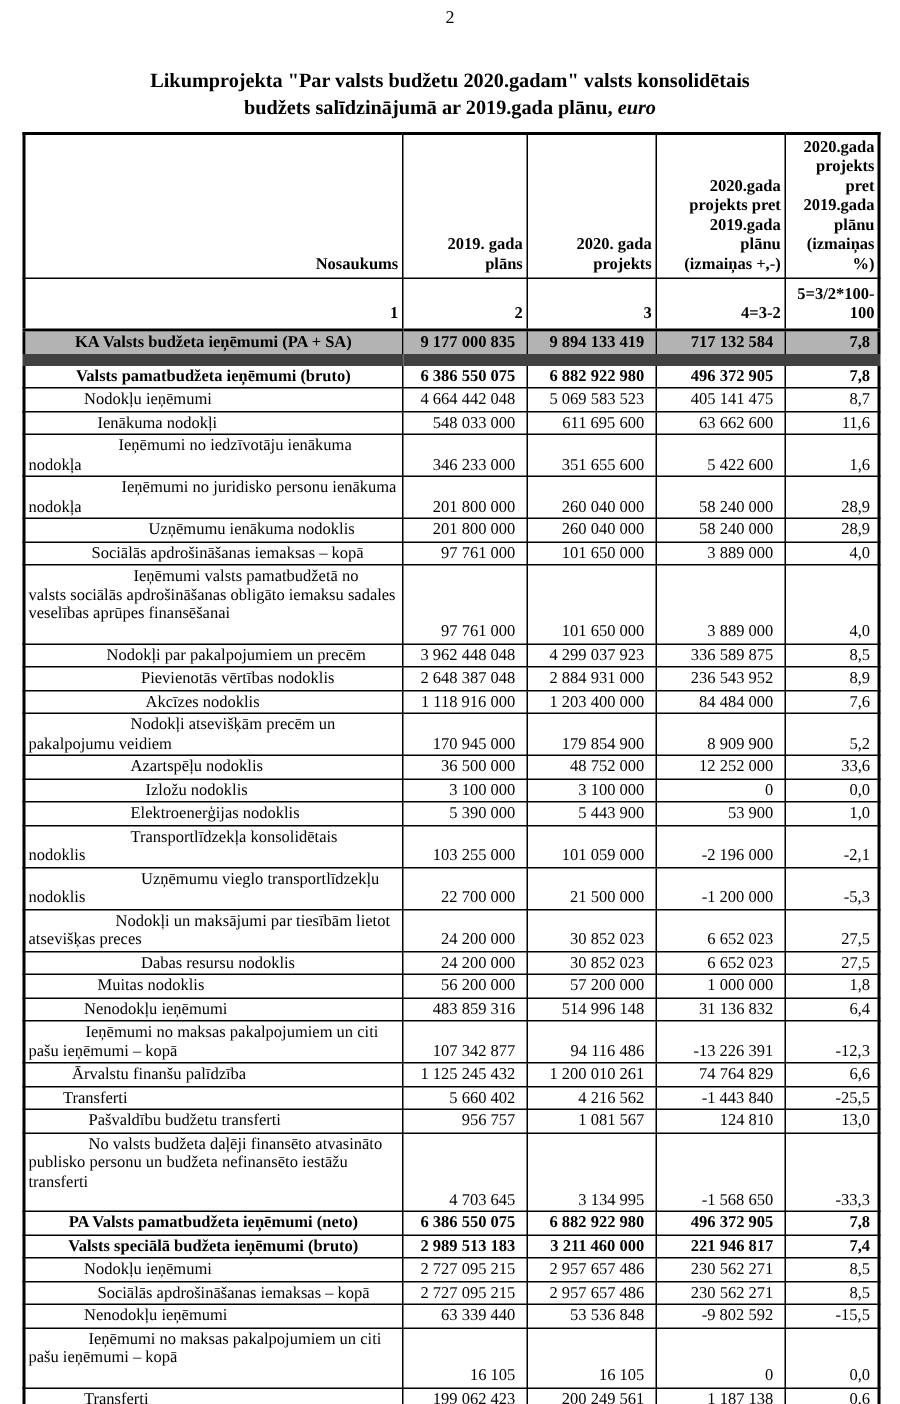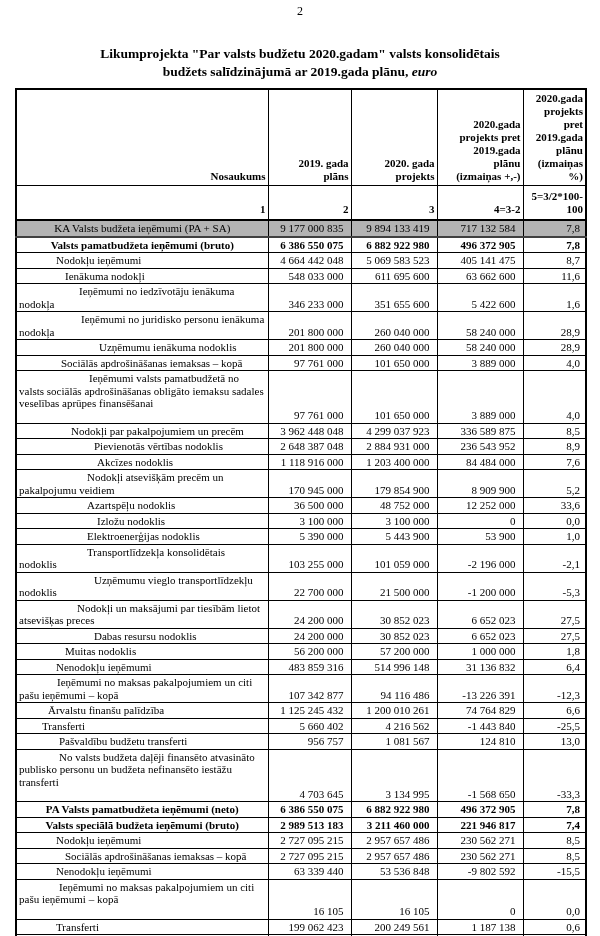--- a/index.html
+++ b/index.html
@@ -45,21 +45,21 @@
     vertical-align:bottom;
     line-height:12.5px;
     padding:1px 2px 1px 2px;
   }
   td.name { text-align:left; padding-left:2px; padding-right:2px; }
   td.num  { text-align:right; padding-right:7px; white-space:nowrap; }
   td.pct  { text-align:right; padding-right:5px; white-space:nowrap; }
 
   tr.total td { font-weight:bold; }
   tr.total td.name { text-align:center; text-indent:0 !important; }
-  tr.total-gray td { font-weight:normal; background:var(--summary-bg,#b3b3b3); border-top:2px solid #000; border-bottom:2px solid #404040; }
+  tr.total-gray td { font-weight:bold; background:var(--summary-bg,#b3b3b3); border-top:2px solid #000; border-bottom:8px solid #404040; }
   tr.total-gray td.name { text-align:center; text-indent:0 !important; }
   tr.minus td { font-style:italic; }
   tr.minus td.name { text-align:right; padding-right:5px; }
 
   td.name.extra { padding-bottom:13px; }
 </style>
 </head>
 <body>
 
 <div class="page-number">2</div>

